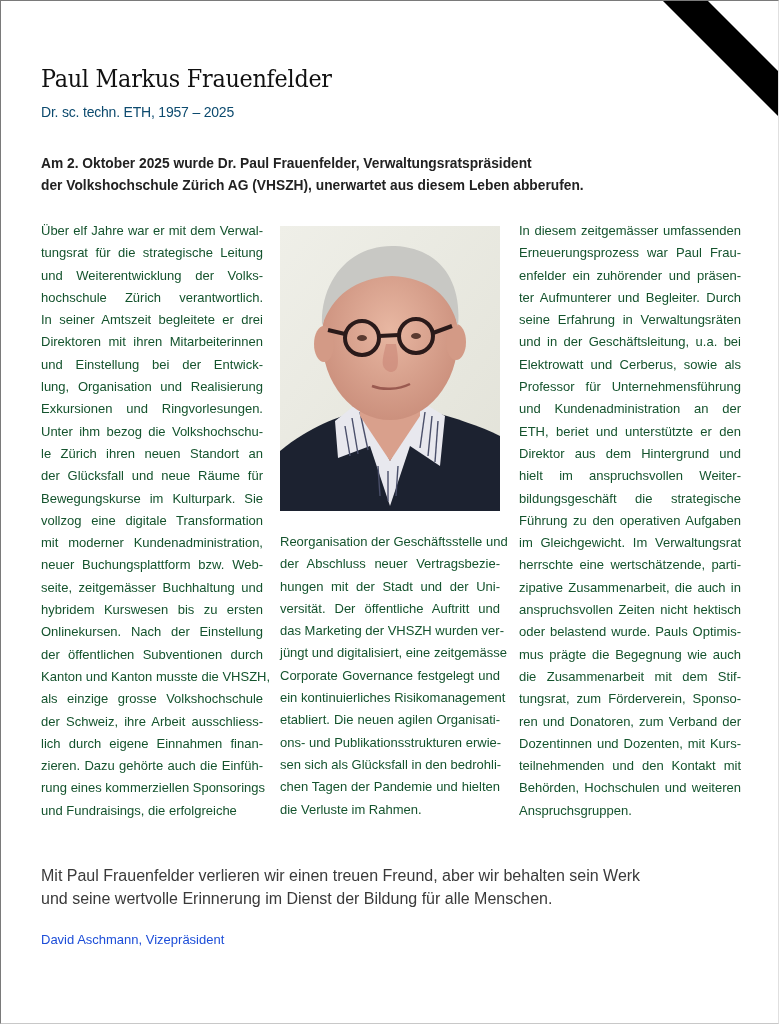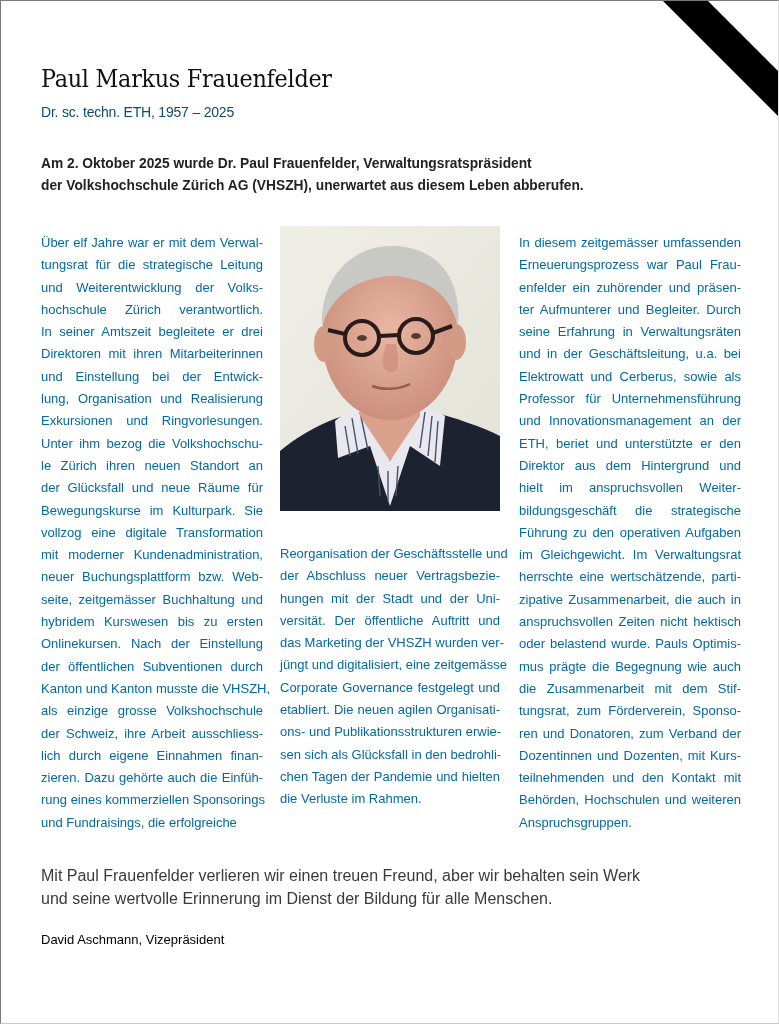--- a/index.html
+++ b/index.html
@@ -25,39 +25,38 @@
     position: absolute; left: 40px; top: 103px; font-size: 14px; color: #0c4a6e;
     letter-spacing: -0.2px;
   }
   .lead {
     position: absolute; left: 40px; top: 151px; width: 580px;
     font-size: 14.5px; font-weight: bold; line-height: 22px; color: #222;
     transform: scaleX(0.95); transform-origin: left top;
   }
   .lead span { display: block; white-space: nowrap; }
   .col {
-    position: absolute; width: 222px; font-size: 13px; line-height: 22.3px; color: #0369a1;
+    position: absolute; width: 222px; font-size: 13px; line-height: 22.3px; color: #14532d;
     text-align: justify;
-    margin-top: 12px;
   }
   .col span.ln { display: block; text-align: justify; text-align-last: justify; white-space: nowrap; }
   .col span.ln.last { text-align-last: left; }
   .col1 { left: 40px; top: 219px; }
   .col2 { left: 279px; top: 530px; width: 220px; }
   .col3 { left: 518px; top: 219px; }
   .photo {
     position: absolute; left: 279px; top: 225px; width: 220px; height: 285px;
     background: #ecece4; overflow: hidden;
   }
   .closing {
     position: absolute; left: 40px; top: 864px; font-size: 16px; line-height: 22.5px; color: #3a3a3a;
   }
   .closing span { display: block; white-space: nowrap; }
   .signature {
-    position: absolute; left: 40px; top: 931px; font-size: 13px; color: #000000;
+    position: absolute; left: 40px; top: 931px; font-size: 13px; color: #1d4ed8;
   }
 </style>
 </head>
 <body>
 
 <div class="page">
 
   <svg class="band" viewBox="0 0 779 140" width="779" height="140">
     <polygon points="662,0 707,0 779,72 779,117" fill="#000"></polygon>
   </svg>
@@ -155,36 +154,37 @@
   </div>
 
   <div class="col col2" id="col-middle">
       <span class="ln">Reorganisation der Geschäftsstelle und</span>
       <span class="ln">der Abschluss neuer Vertragsbezie-</span>
       <span class="ln">hungen mit der Stadt und der Uni-</span>
       <span class="ln">versität. Der öffentliche Auftritt und</span>
       <span class="ln">das Marketing der VHSZH wurden ver-</span>
       <span class="ln">jüngt und digitalisiert, eine zeitgemässe</span>
       <span class="ln">Corporate Governance festgelegt und</span>
+      <span class="ln">ein kontinuierliches Risikomanagement</span>
       <span class="ln">etabliert. Die neuen agilen Organisati-</span>
       <span class="ln">ons- und Publikationsstrukturen erwie-</span>
       <span class="ln">sen sich als Glücksfall in den bedrohli-</span>
       <span class="ln">chen Tagen der Pandemie und hielten</span>
       <span class="ln last">die Verluste im Rahmen.</span>
     </div>
   <div class="col col3" id="col-right">
       <span class="ln">In diesem zeitgemässer umfassenden</span>
       <span class="ln">Erneuerungsprozess war Paul Frau-</span>
       <span class="ln">enfelder ein zuhörender und präsen-</span>
       <span class="ln">ter Aufmunterer und Begleiter. Durch</span>
       <span class="ln">seine Erfahrung in Verwaltungsräten</span>
       <span class="ln">und in der Geschäftsleitung, u.a. bei</span>
       <span class="ln">Elektrowatt und Cerberus, sowie als</span>
       <span class="ln">Professor für Unternehmensführung</span>
-      <span class="ln">und Innovationsmanagement an der</span>
+      <span class="ln">und Kundenadministration an der</span>
       <span class="ln">ETH, beriet und unterstützte er den</span>
       <span class="ln">Direktor aus dem Hintergrund und</span>
       <span class="ln">hielt im anspruchsvollen Weiter-</span>
       <span class="ln">bildungsgeschäft die strategische</span>
       <span class="ln">Führung zu den operativen Aufgaben</span>
       <span class="ln">im Gleichgewicht. Im Verwaltungsrat</span>
       <span class="ln">herrschte eine wertschätzende, parti-</span>
       <span class="ln">zipative Zusammenarbeit, die auch in</span>
       <span class="ln">anspruchsvollen Zeiten nicht hektisch</span>
       <span class="ln">oder belastend wurde. Pauls Optimis-</span>

